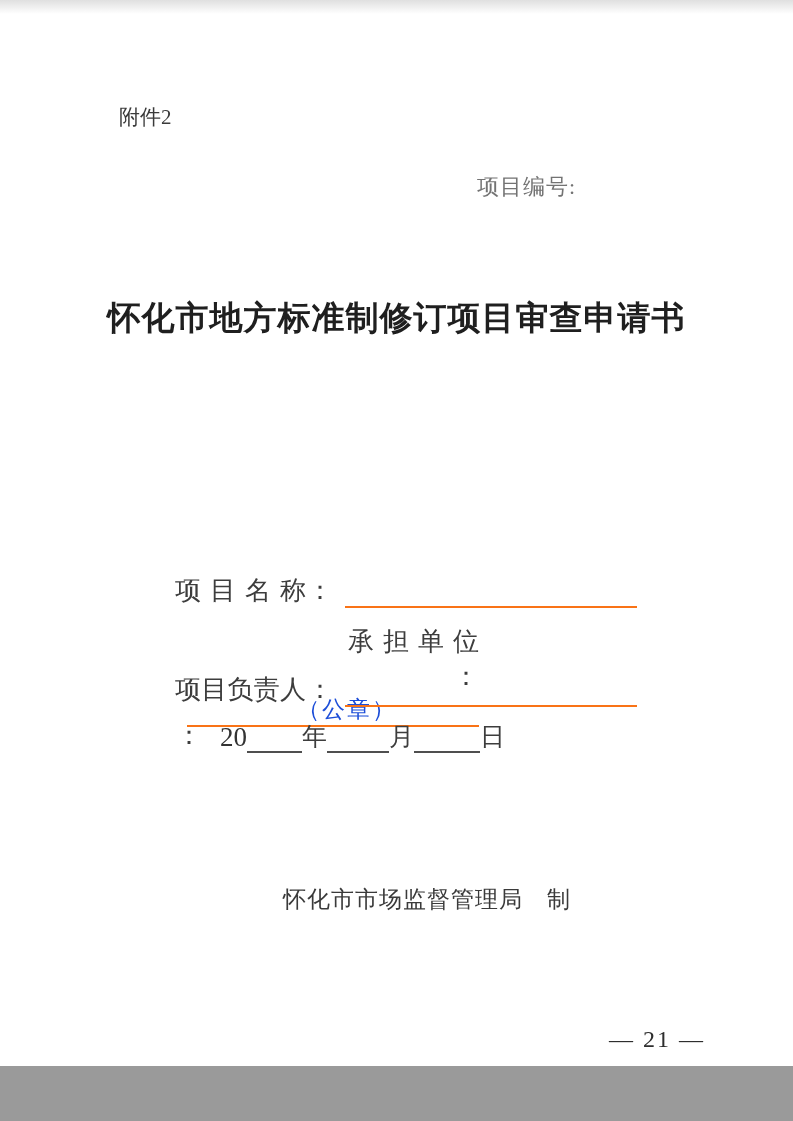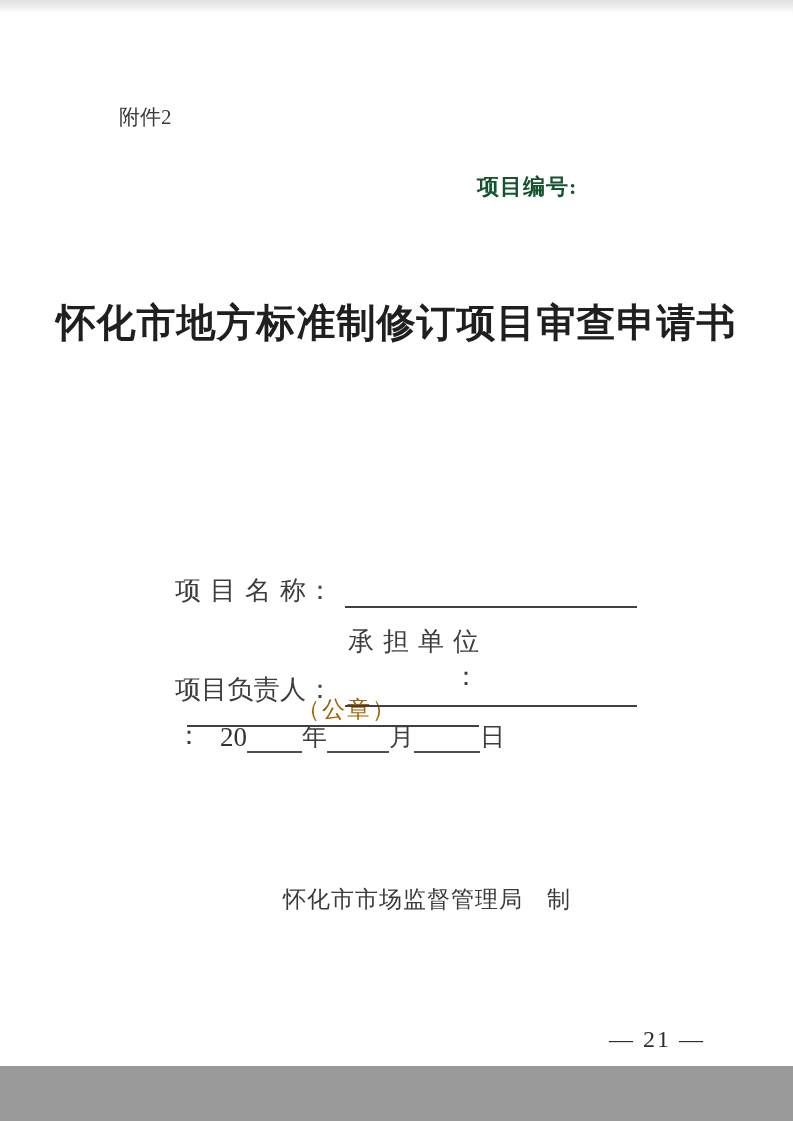--- a/index.html
+++ b/index.html
@@ -32,31 +32,30 @@
     top: 103px;
     font-size: 21px;
     color: #3a3a3a;
   }
   .proj-num {
     position: absolute;
     left: 477px;
     top: 172px;
     font-size: 22px;
     letter-spacing: 1px;
-    color: #14532d;
-    font-weight: bold;
+    color: #737373;
   }
   .doc-title {
     position: absolute;
     left: 0;
     right: 0;
     top: 296px;
     margin: 0;
     text-align: center;
-    font-size: 39px;
+    font-size: 33px;
     font-weight: 700;
     letter-spacing: 1px;
     color: #1f1f1f;
   }
   .form-area { position: absolute; left: 0; top: 0; width: 100%; }
   .form-row {
     position: absolute;
     left: 175px;
     height: 34px;
     display: flex;
@@ -77,26 +76,26 @@
   }
   .colon {
     font-size: 26px;
     color: #3d3d3d;
     margin-left: 1px;
   }
   .uline {
     margin-left: 12px;
     width: 292px;
     height: 34px;
-    border-bottom: 2px solid #404040;
+    border-bottom: 2px solid #f97316;
     display: flex;
     align-items: flex-end;
     justify-content: center;
     font-size: 23px;
-    color: #a16207;
+    color: #1d4ed8;
   }
   .seal-text { transform: translateX(14px); letter-spacing: 2px; }
   .date-prefix {
     margin-left: 18px;
     font-size: 27px;
     color: #333333;
   }
   .dseg {
     display: inline-block;
     border-bottom: 2px solid #4f4f4f;

